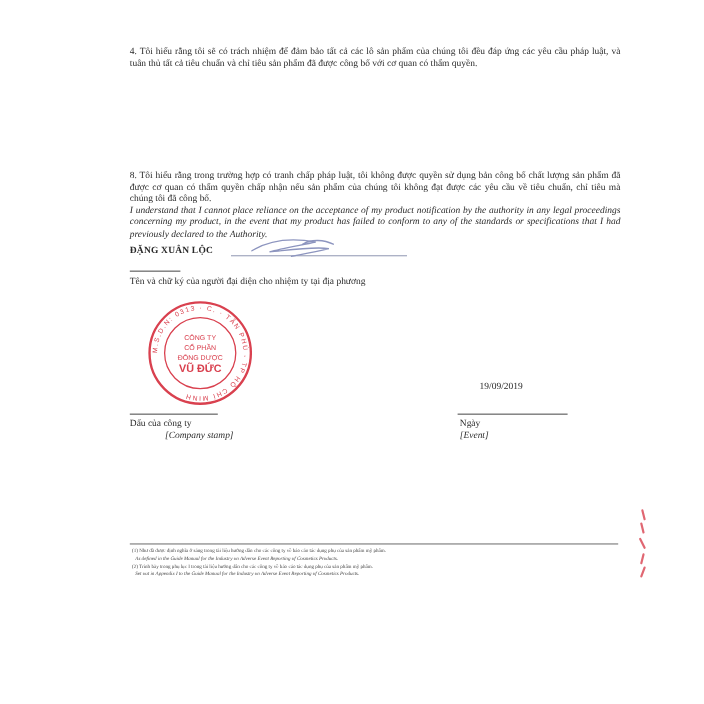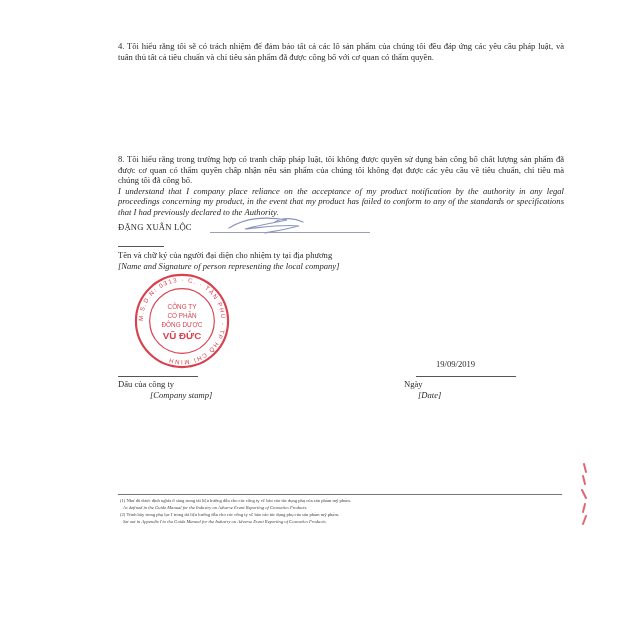--- a/index.html
+++ b/index.html
@@ -4,66 +4,65 @@
 <style>
   html, body { margin:0; padding:0; background:#fff; }
   body { width:640px; height:640px; position:relative; overflow:hidden;
          font-family:"Liberation Serif", serif; color:#2a2a2a; }
   .page { position:absolute; left:0; top:0; width:640px; height:640px; background:#fff; }
   .para { position:absolute; left:118px; width:446px; font-size:8.6px; line-height:10.6px; text-align:justify; }
   .vi { display:block; }
   .en { display:block; font-style:italic; }
   #p4 { top:41px;font-family:Liberation Serif, serif; }
   #p5 { top:154px; }
-  .signer { position:absolute; left:118px; top:222px; font-size:8.6px; font-weight:normal; letter-spacing:0.2px; }
+  .signer { position:absolute; left:118px; top:222px; font-size:8.6px; font-weight:bold; letter-spacing:0.2px; }
   .sig-line { position:absolute; left:210px; top:232px; width:160px; border-top:1px solid #9aa0b8; }
   .signature { position:absolute; left:225px; top:214px; }
   .short-line { position:absolute; left:118px; top:246px; width:46px; border-top:1px solid #555; }
   .label-vi { position:absolute; font-size:8.6px; }
   .label-en { position:absolute; font-size:8.6px; font-style:italic; }
   #rep-vi { left:118px; top:250px; }
   #rep-en { left:118px; top:261px; }
   .stamp { position:absolute; left:133px; top:272px; width:98px; height:98px; }
   .line2 { position:absolute; border-top:1px solid #555; }
   #stamp-line { left:118px; top:376px; width:80px; }
   #date-line { left:416px; top:376px; width:100px; }
   #stamp-vi { left:118px; top:379px; }
   #stamp-en { left:118px; top:390px;margin-left:32px; }
-  #date-vi { left:404px; top:379px; }
+  #date-vi { left:418px; top:379px; }
   #date-en { left:418px; top:390px; }
-  .date-val { position:absolute; left:436px; top:359px; font-size:8.6px; }
+  .date-val { position:absolute; left:436px; top:346px; font-size:8.6px; }
   .fn-line { position:absolute; left:118px; top:494px; width:444px; border-top:1px solid #777; }
   .footnotes { position:absolute; left:120px; top:497px; width:440px; font-size:4.6px; line-height:7px; color:#444; }
   .footnotes span { display:block; white-space:nowrap; }
   .footnotes .it { font-style:italic; padding-left:3px; }
   .edge-mark { position:absolute; left:578px; top:462px; }
 </style>
 </head>
 <body>
 
 <div class="page">
 
   <div class="para" id="p4">
     <span class="vi">4. Tôi hiểu rằng tôi sẽ có trách nhiệm để đảm bảo tất cả các lô sản phẩm của chúng tôi đều đáp ứng các yêu cầu pháp luật, và tuân thủ tất cả tiêu chuẩn và chỉ tiêu sản phẩm đã được công bố với cơ quan có thẩm quyền.</span>
   </div>
 
   <div class="para" id="p5">
     <span class="vi">8. Tôi hiểu rằng trong trường hợp có tranh chấp pháp luật, tôi không được quyền sử dụng bản công bố chất lượng sản phẩm đã được cơ quan có thẩm quyền chấp nhận nếu sản phẩm của chúng tôi không đạt được các yêu cầu về tiêu chuẩn, chỉ tiêu mà chúng tôi đã công bố.</span>
-    <span class="en">I understand that I company place reliance on the acceptance of my product notification by the authority in any legal proceedings concerning my product, in the event that my product has failed to conform to any of the standards or specifications that I had previously declared to the Authority.</span>
+    <span class="en">I understand that I cannot place reliance on the acceptance of my product notification by the authority in any legal proceedings concerning my product, in the event that my product has failed to conform to any of the standards or specifications that I had previously declared to the Authority.</span>
   </div>
 
   <div class="signer">ĐẶNG XUÂN LỘC</div>
   <div class="sig-line"></div>
   <svg class="signature" width="90" height="22" viewBox="0 0 90 22">
     <path d="M4 14 C 20 4, 40 2, 62 6 C 48 9, 30 12, 20 15 C 40 13, 60 10, 74 12 C 58 16, 44 18, 40 19 M 50 8 C 58 3, 70 4, 78 8" fill="none" stroke="#8d95bf" stroke-width="1.2" stroke-linecap="round"></path>
   </svg>
   <div class="short-line"></div>
 
   <div class="label-vi" id="rep-vi">Tên và chữ ký của người đại diện cho nhiệm ty tại địa phương</div>
-  <div class="label-en" id="rep-en">[Name and Signature of person representing the local company]</div>
 
   <svg class="stamp" viewBox="0 0 100 100">
     <circle cx="50" cy="50" r="47" fill="none" stroke="#d9414f" stroke-width="2.2"></circle>
     <circle cx="50" cy="50" r="33" fill="none" stroke="#d9414f" stroke-width="1.2"></circle>
     <defs>
         <path id="ring" d="M50 50 m -40 0 a 40 40 0 1 1 80 0 a 40 40 0 1 1 -80 0"></path>
       </defs>
     <text font-size="6.2" fill="#d9414f" font-family="Liberation Sans, sans-serif" letter-spacing="1.4">
       <textPath href="#ring">M.S.D.N: 0313  ·  C.  ·  TÂN PHÚ - TP HỒ CHÍ MINH</textPath>
     </text>
@@ -73,21 +72,21 @@
     <text x="50" y="68" text-anchor="middle" font-size="10" font-weight="bold" fill="#d9414f" font-family="Liberation Sans, sans-serif">VŨ ĐỨC</text>
   </svg>
 
   <div class="date-val">19/09/2019</div>
 
   <div class="line2" id="stamp-line"></div>
   <div class="line2" id="date-line"></div>
   <div class="label-vi" id="stamp-vi">Dấu của công ty</div>
   <div class="label-en" id="stamp-en">[Company stamp]</div>
   <div class="label-vi" id="date-vi">Ngày</div>
-  <div class="label-en" id="date-en">[Date]</div>
+  <div class="label-en" id="date-en">[Event]</div>
 
   <div class="fn-line"></div>
   <div class="footnotes">
     <span>(1) Như đã được định nghĩa ở sáng trong tài liệu hướng dẫn cho các công ty về báo cáo tác dụng phụ của sản phẩm mỹ phẩm.</span>
     <span class="it">As defined in the Guide Manual for the Industry on Adverse Event Reporting of Cosmetics Products.</span>
     <span>(2) Trình bày trong phụ lục I trong tài liệu hướng dẫn cho các công ty về báo cáo tác dụng phụ của sản phẩm mỹ phẩm.</span>
     <span class="it">Set out in Appendix I to the Guide Manual for the Industry on Adverse Event Reporting of Cosmetics Products.</span>
   </div>
 
   <svg class="edge-mark" width="14" height="70" viewBox="0 0 14 70">

